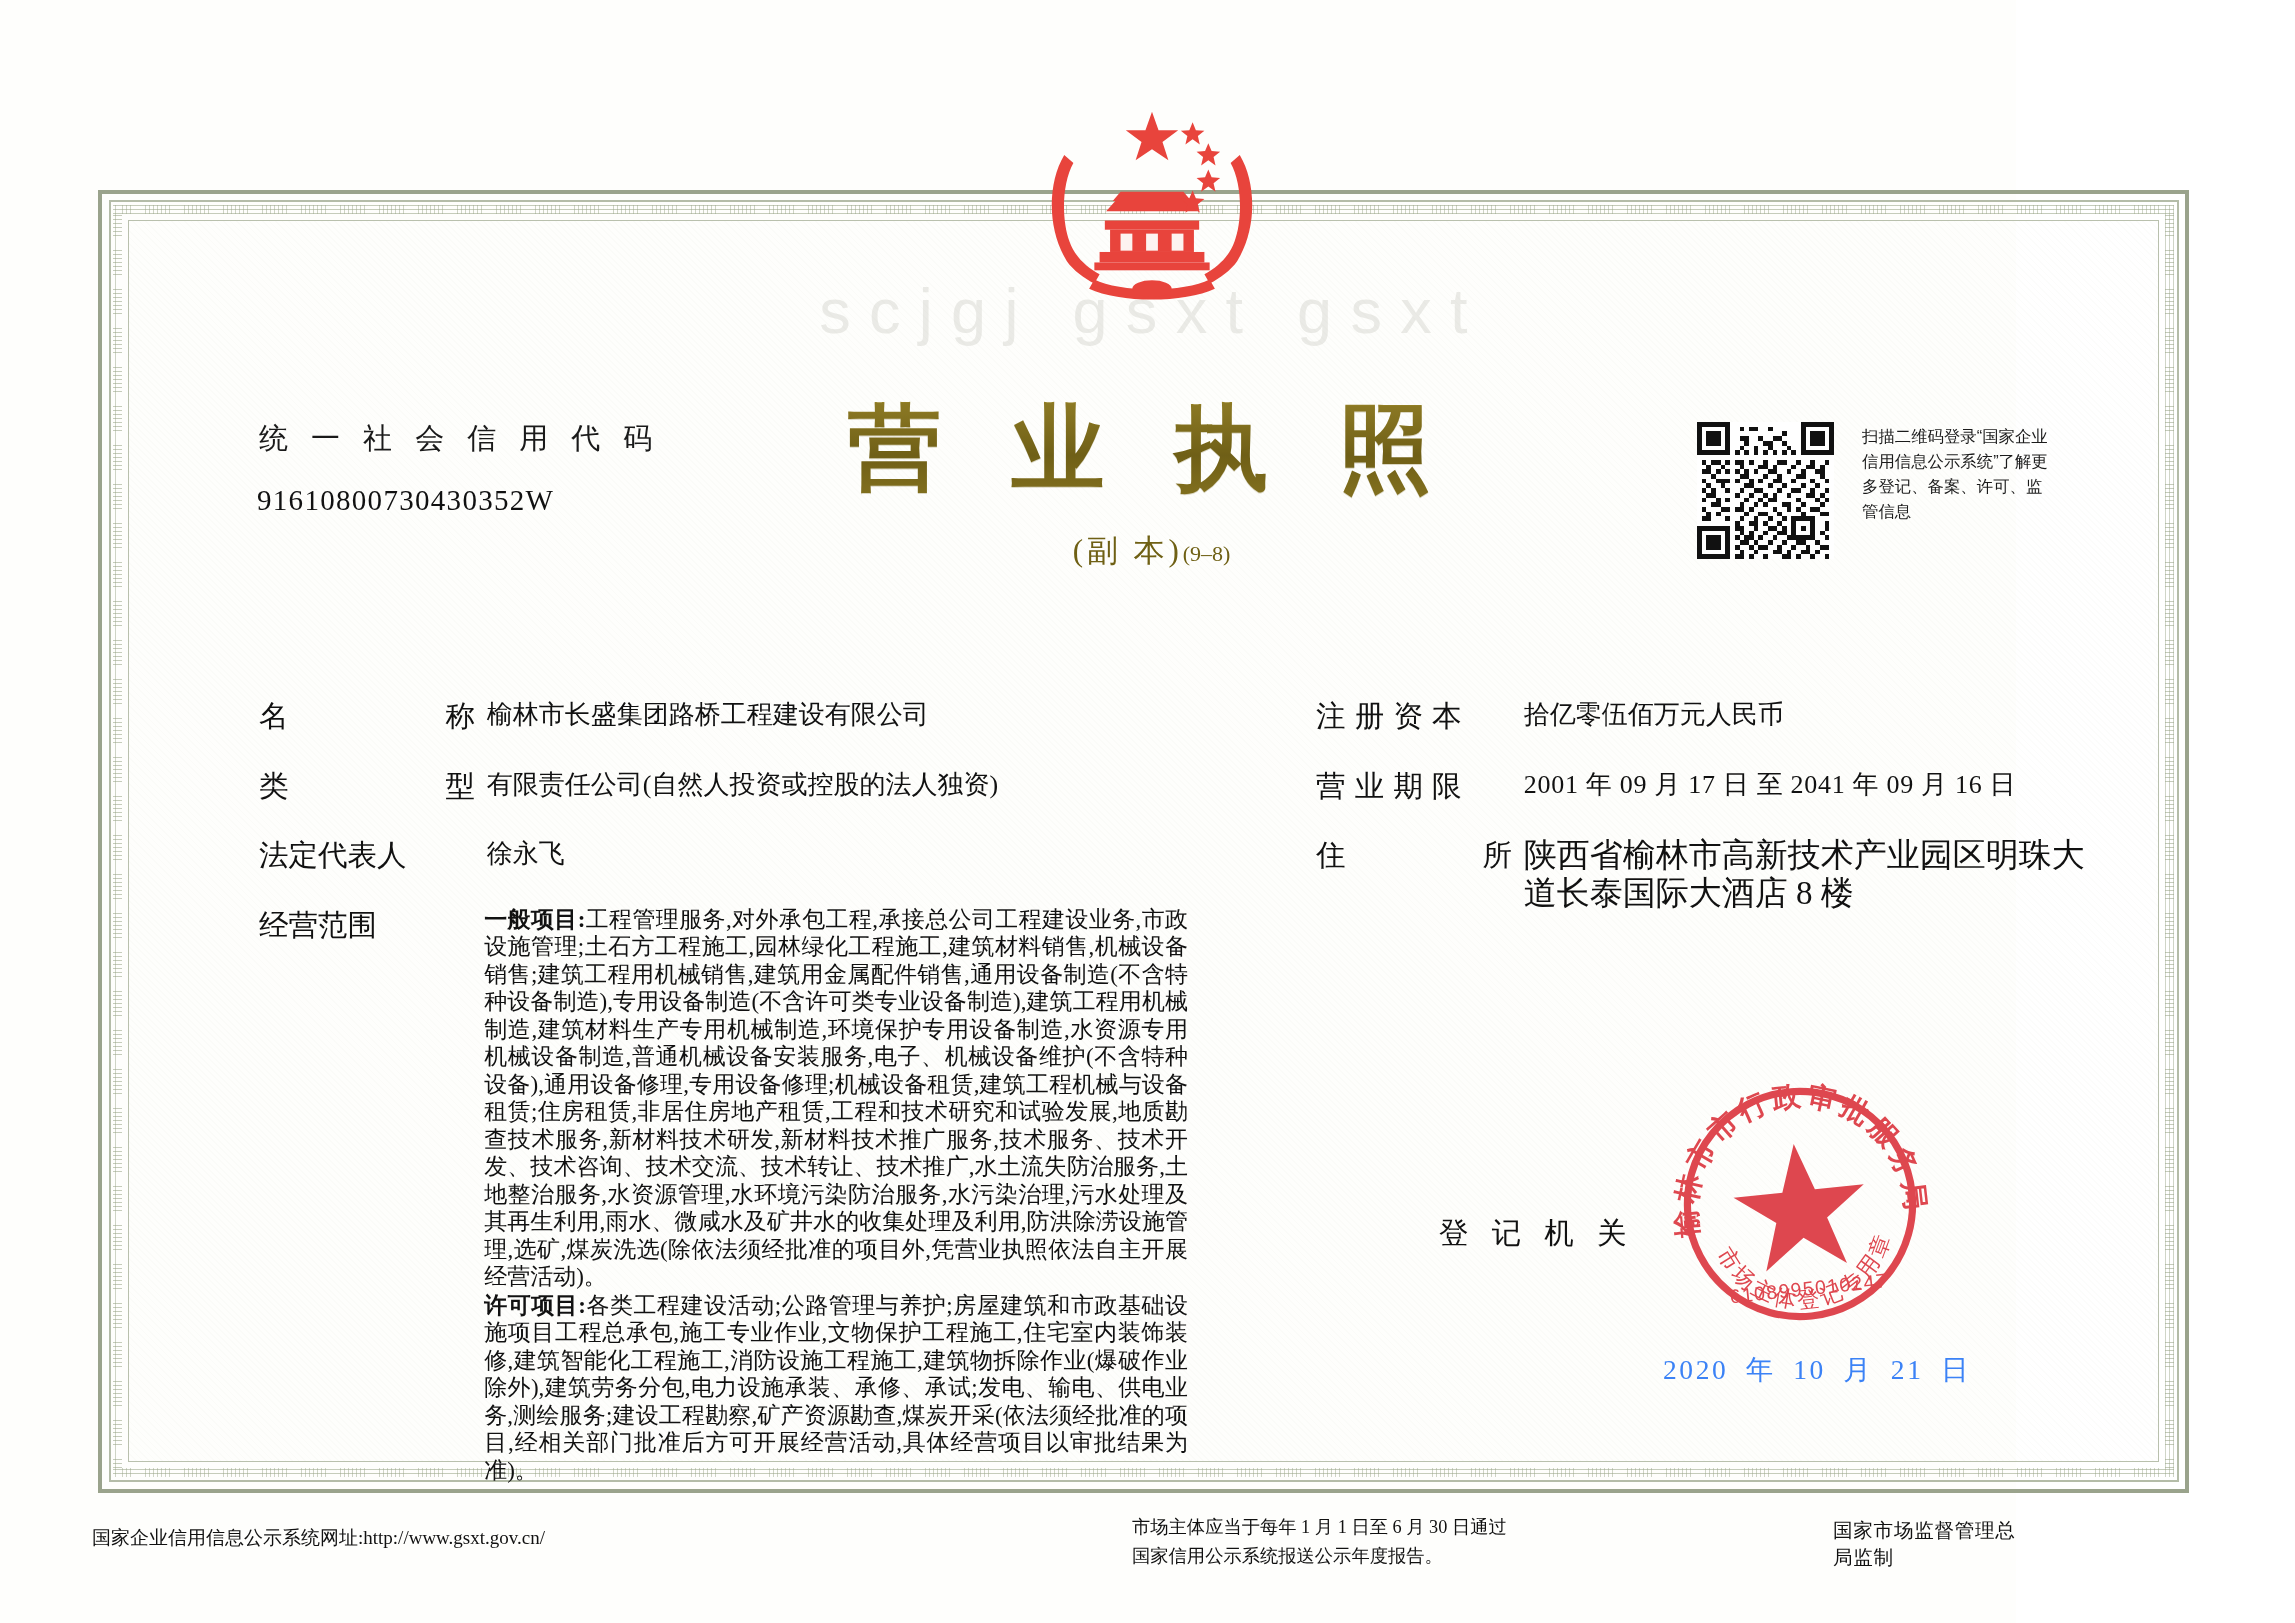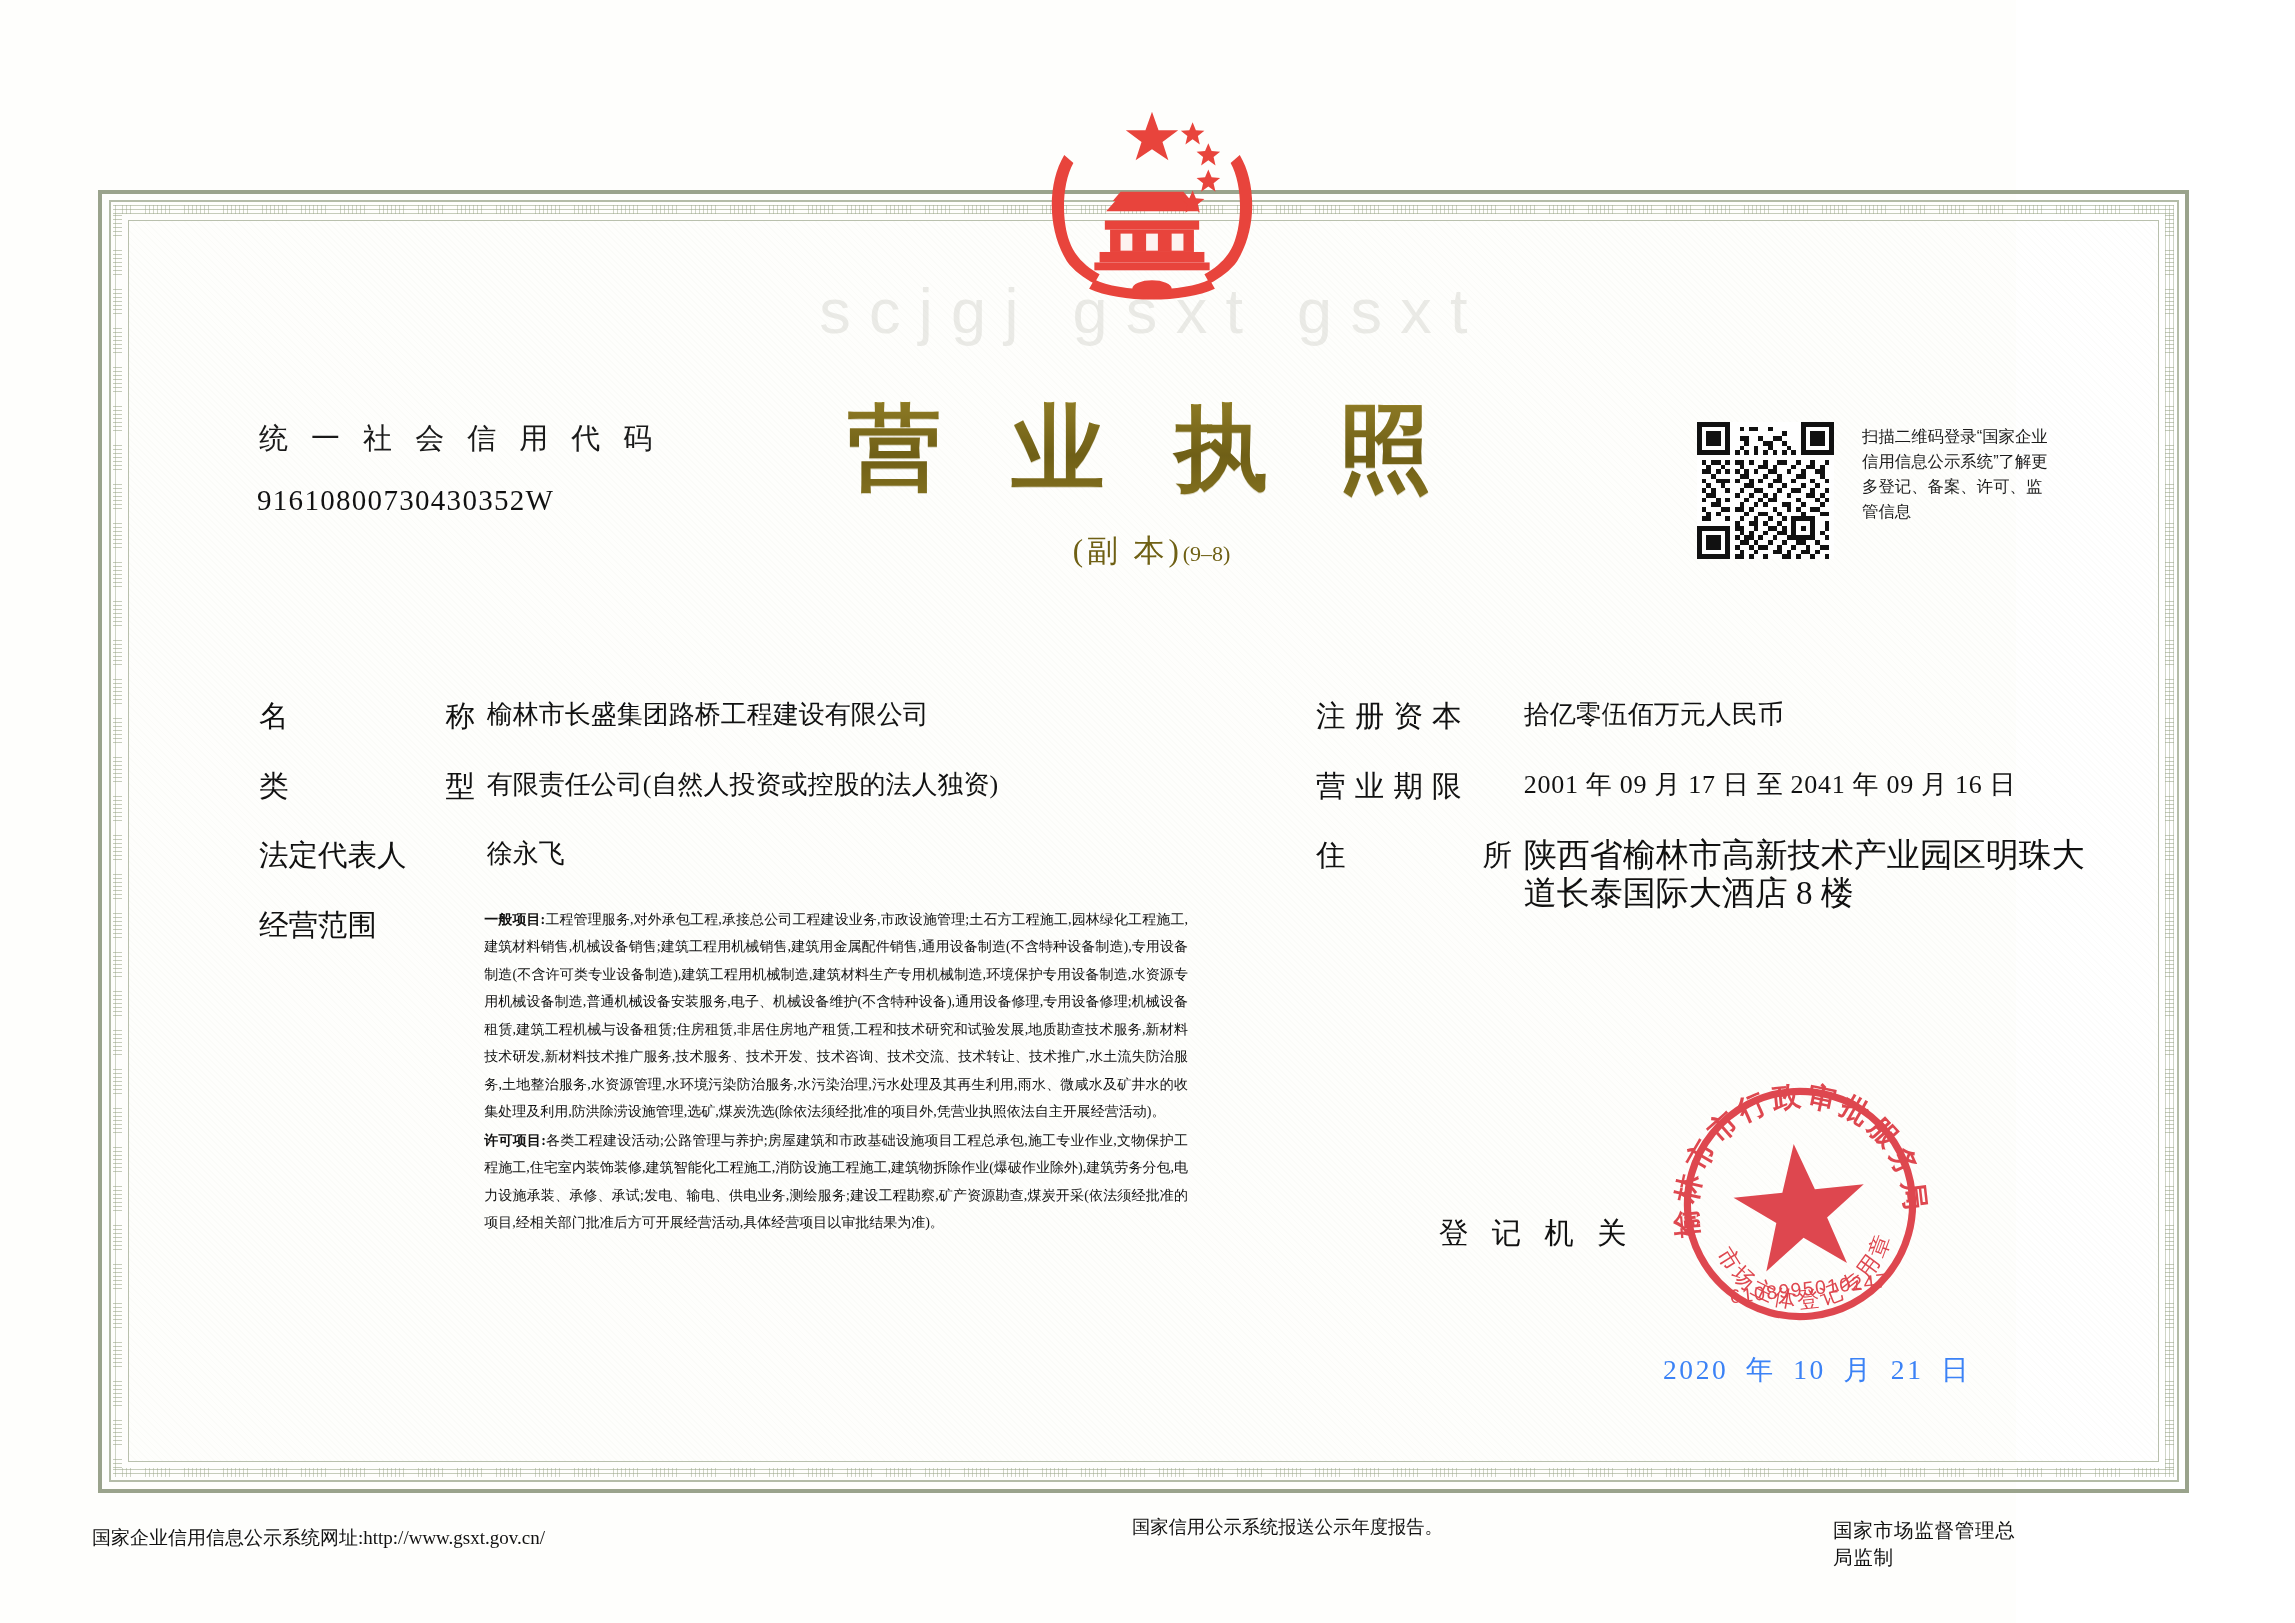--- a/index.html
+++ b/index.html
@@ -186,21 +186,21 @@
     color: #111;
     font-family: "Liberation Serif", serif;
     padding-left: 11.8px;
     line-height: 35px;
   }
 
   
   .scope-row { margin-bottom: 0; }
   .scope-text {
     width: 759px;
-    font-size: 14px;
+    font-size: 23px;
     line-height: 27.5px;
     color: #111;
     padding-left: 9.2px;
     text-align: justify;
     font-family: "Liberation Serif", serif;
   }
   .scope-text b { font-weight: bold; }
   .scope-p { margin: 0 0 1.3px 0; text-indent: 0; }
 
   
@@ -615,18 +615,19 @@
     <span>10</span>
     <span style="padding:0 7.9px;">月</span>
     <span>21</span>
     <span style="padding:0 7.9px;">日</span>
   </div>
 
   <div class="footer-left">
     <span>国家企业信用信息公示系统网址:</span><span class="url">http://www.gsxt.gov.cn/</span>
   </div>
   <div class="footer-center">
+    <div>市场主体应当于每年 1 月 1 日至 6 月 30 日通过</div>
     <div>国家信用公示系统报送公示年度报告。</div>
   </div>
   <div class="footer-right">国家市场监督管理总局监制</div>
 
 </div>
 
 
 </body></html>

